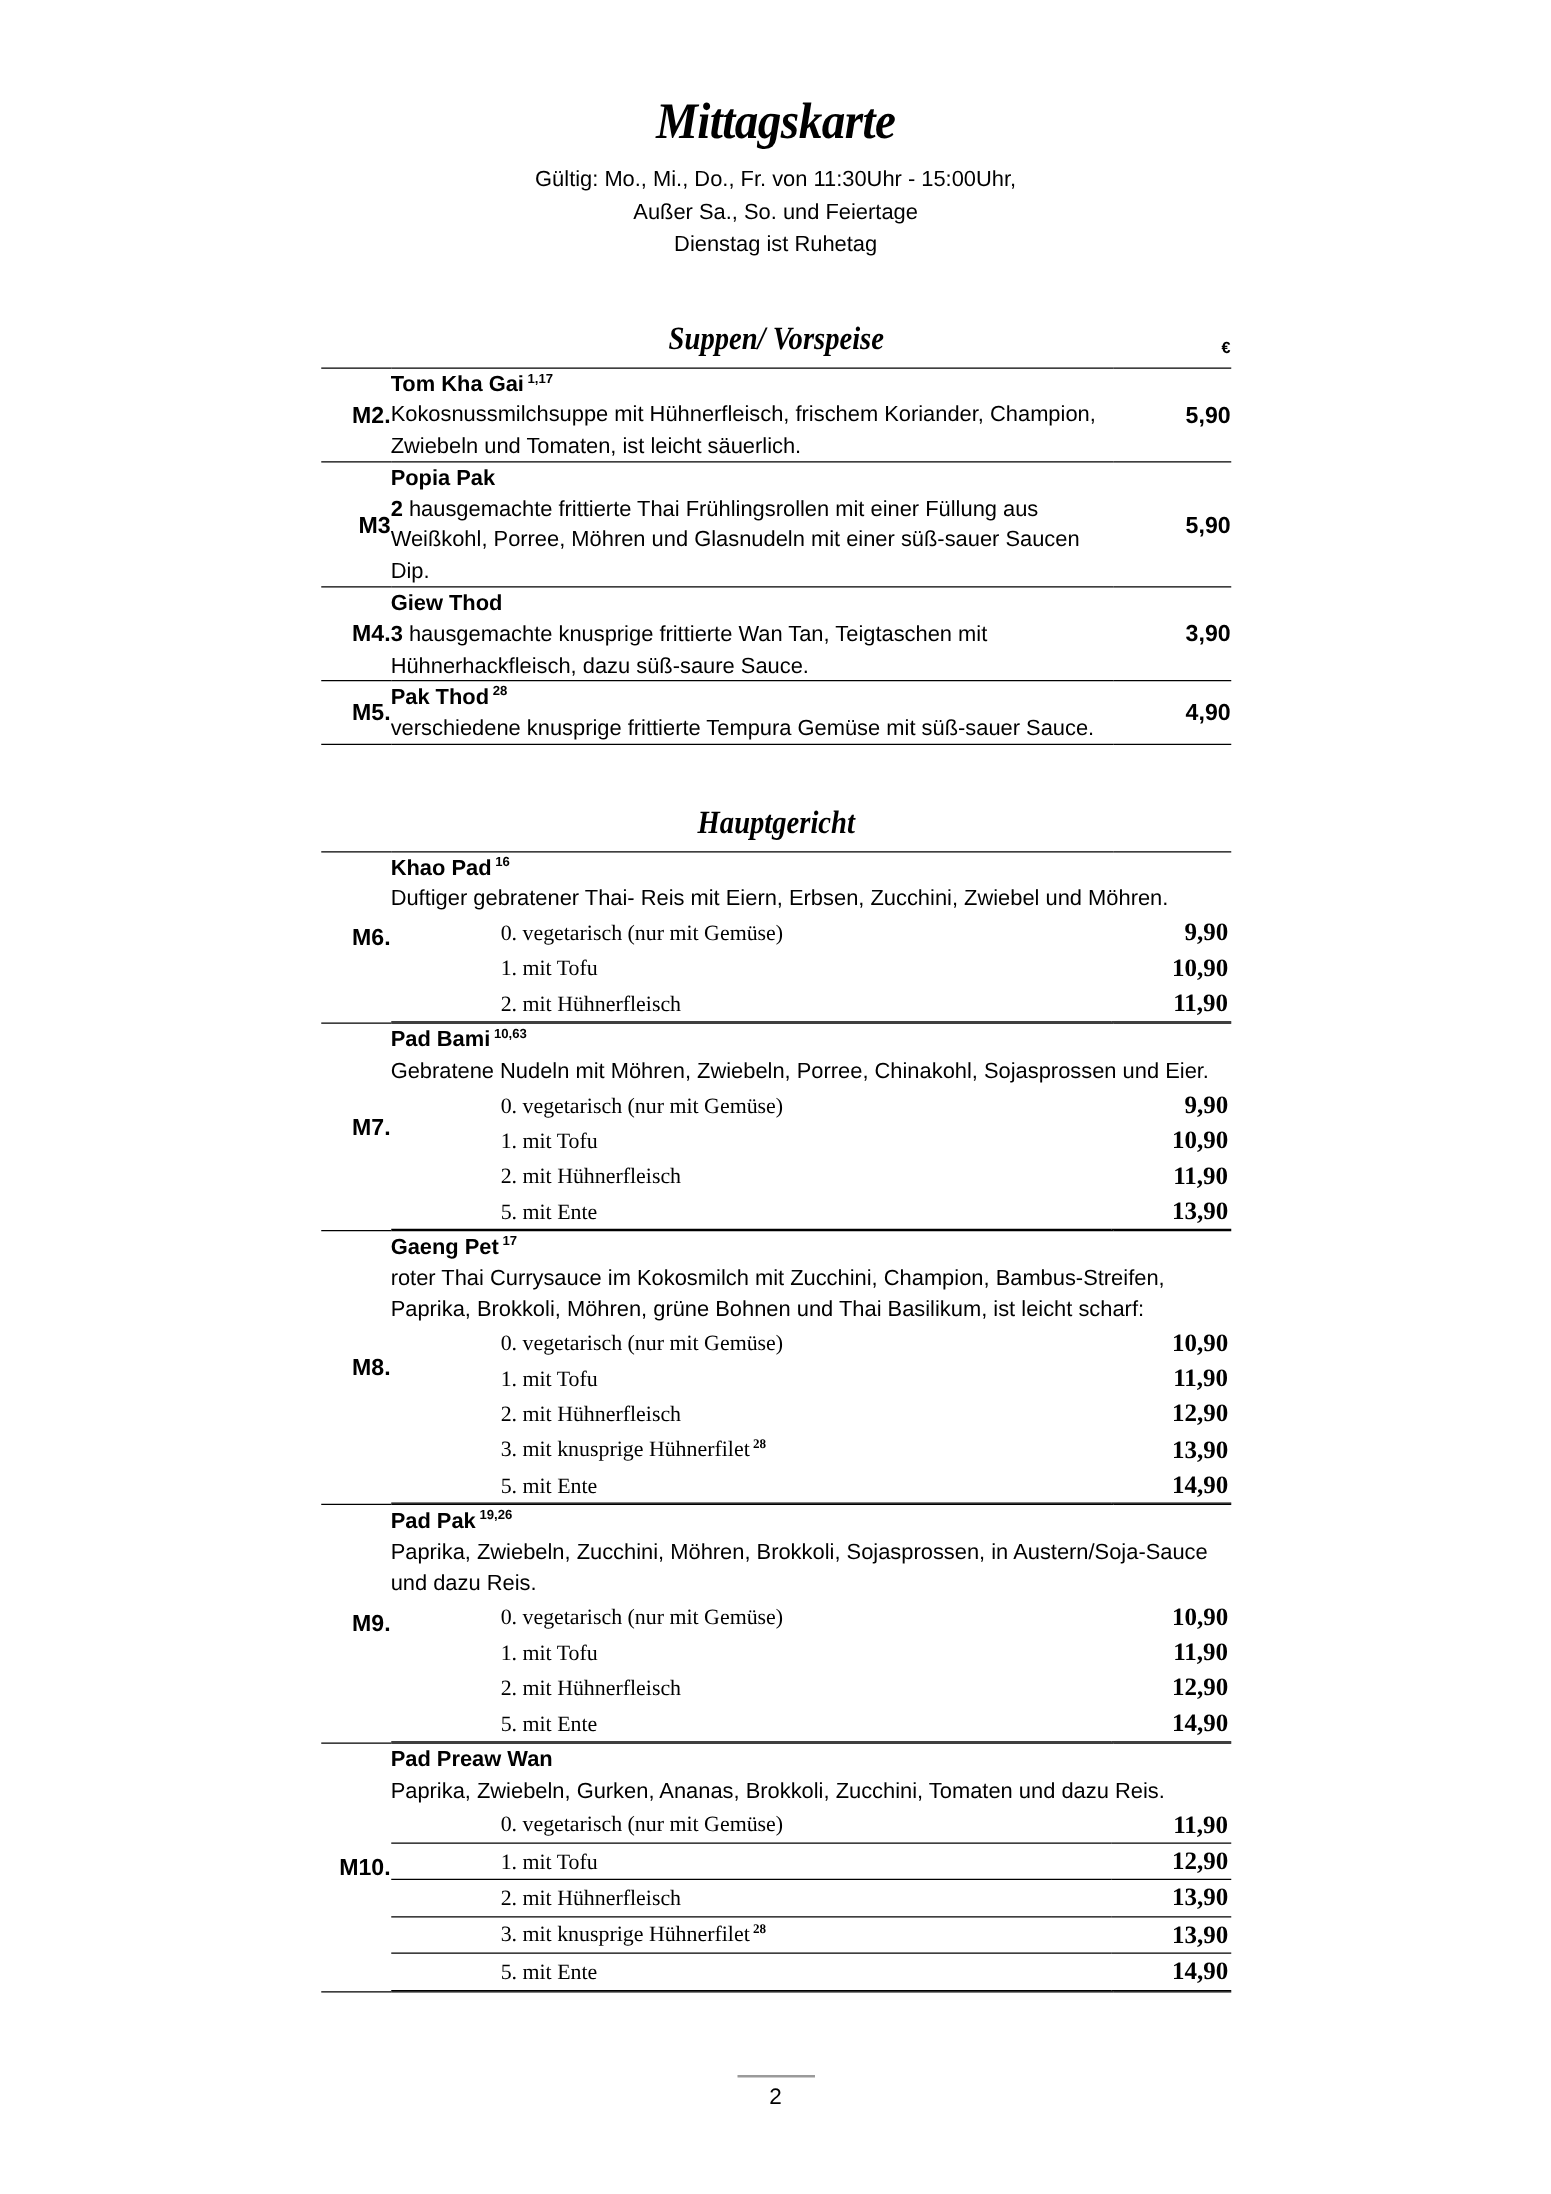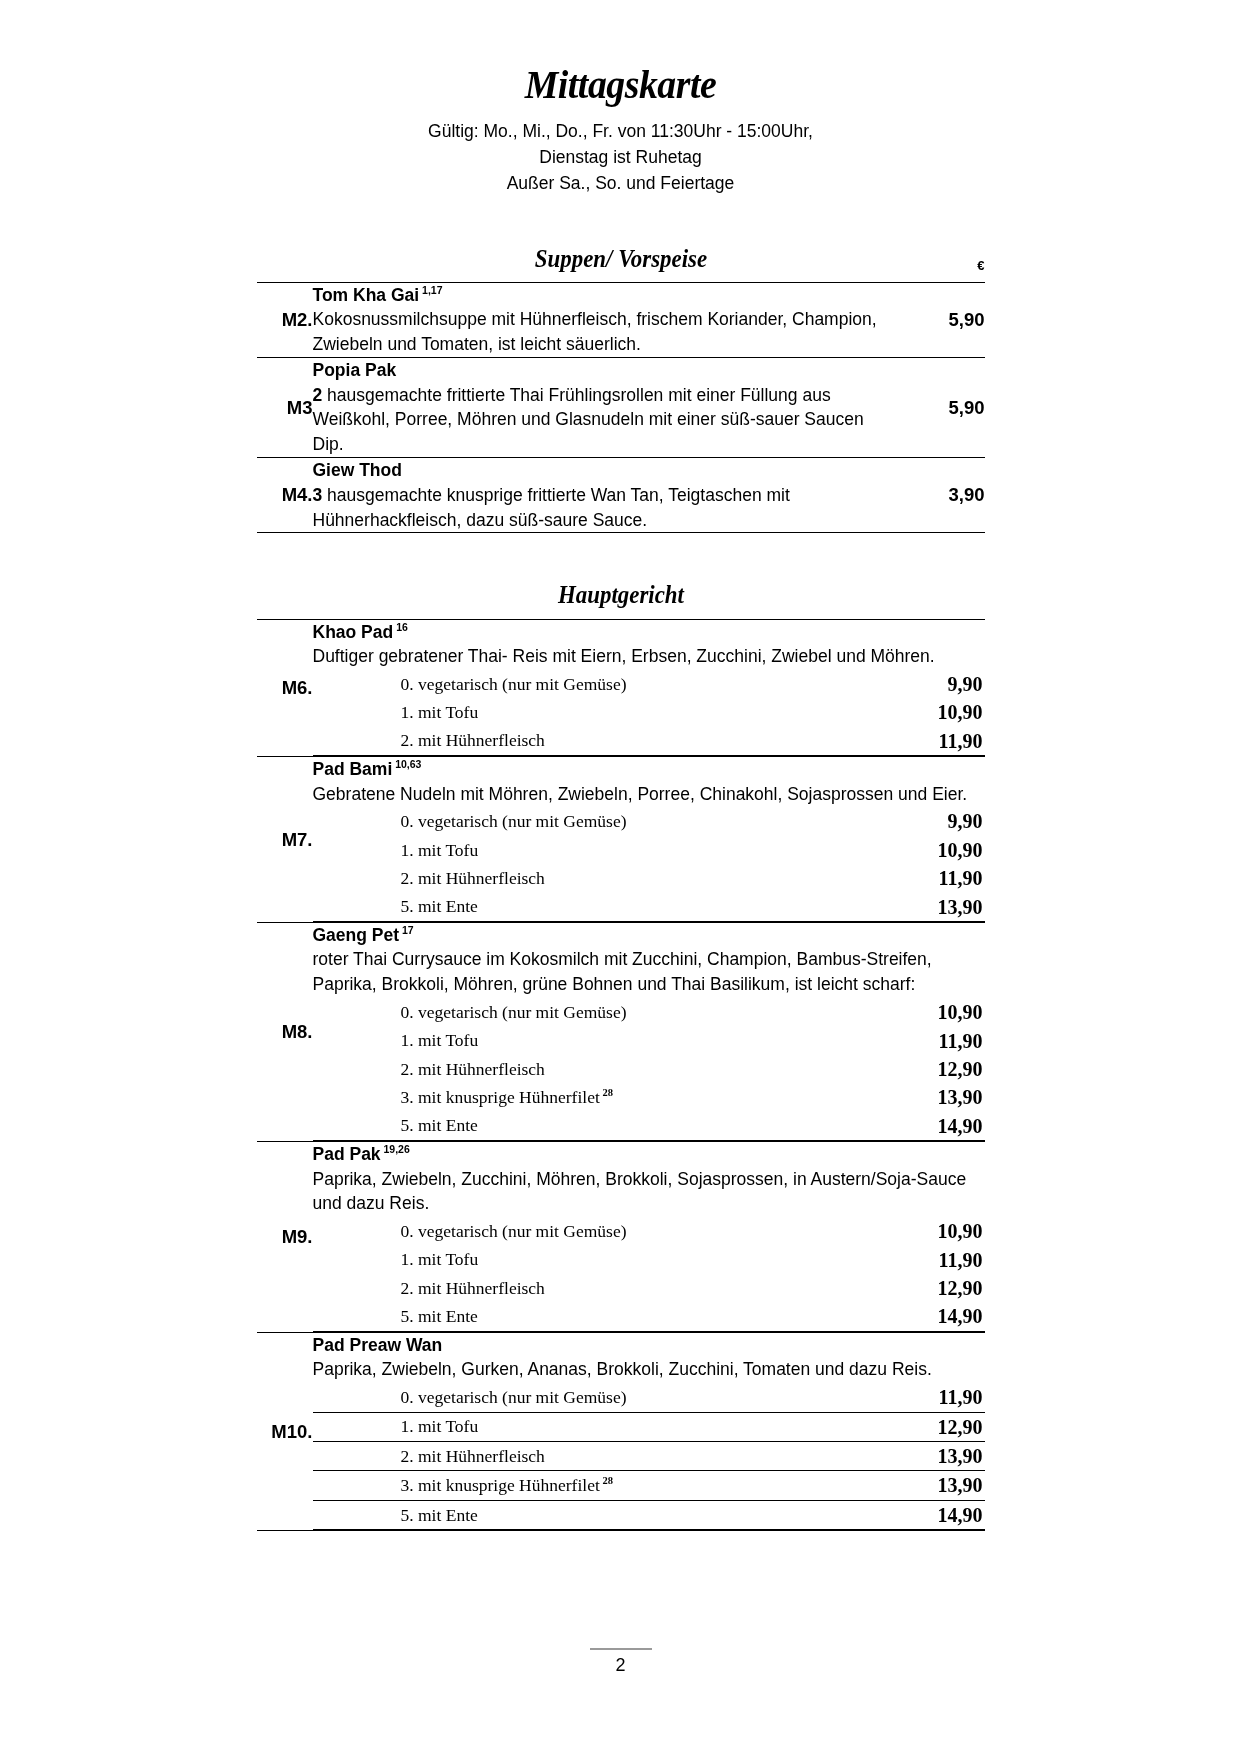--- a/index.html
+++ b/index.html
@@ -12,21 +12,21 @@
     width: 1241px;
     height: 1755px;
     position: relative;
     font-family: "Liberation Sans", "DejaVu Sans", sans-serif;
     color: #000000;
     -webkit-font-smoothing: antialiased;
   }
 
   .page {
     position: absolute;
-    left: 0; top: 0;
+    left: 0; top: 12px;
     width: 1241px;
     height: 1710px;
     box-sizing: border-box;
     padding: 0;
   }
 
   
   .doc-title {
     text-align: center;
     font-family: "Liberation Serif", "DejaVu Serif", serif;
@@ -167,22 +167,22 @@
 </style>
 </head>
 <body>
 
 <div class="page">
 
   <h1 class="doc-title">Mittagskarte</h1>
 
   <div class="subtitle-block" id="subtitle-block">
       <span class="subtitle-line"><span class="u">Gültig</span>: Mo., Mi., Do., Fr. von 11:30Uhr - 15:00Uhr,</span>
+      <span class="subtitle-line">Außer Sa., So. und Feiertage</span>
       <span class="subtitle-line">Dienstag ist Ruhetag</span>
-      <span class="subtitle-line">Außer Sa., So. und Feiertage</span>
     </div>
 
   <div class="section-gap"></div>
 
   <div id="sections-root">
       <div class="sec-wrap menu-table" style="border: 0px;">
         <div class="section-head">Suppen/ Vorspeise</div>
         <span class="euro-mark">€</span>
       </div>
       <div class="head-gap"></div>
@@ -209,20 +209,28 @@
             </td>
             <td class="cell-price">5,90</td>
           </tr>
           <tr>
             <td class="cell-num">M4.</td>
             <td class="cell-body">
               <span class="dish-name">Giew Thod</span>
               <span class="dish-desc"><span class="qty">3 </span>hausgemachte knusprige frittierte Wan Tan, Teigtaschen mit Hühnerhackfleisch, dazu süß-saure Sauce.</span>
             </td>
             <td class="cell-price">3,90</td>
+          </tr>
+          <tr>
+            <td class="cell-num">M5.</td>
+            <td class="cell-body">
+              <span class="dish-name">Pak Thod<sup> 28</sup></span>
+              <span class="dish-desc">verschiedene knusprige frittierte Tempura Gemüse mit süß-sauer Sauce.</span>
+            </td>
+            <td class="cell-price">4,90</td>
           </tr>
         </tbody>
       </table>
       <div class="section-gap"></div>
       <div class="sec-wrap menu-table" style="border: 0px;">
         <div class="section-head">Hauptgericht</div>
       </div>
       <div class="head-gap"></div>
       <table class="menu-table">
         <colgroup>

